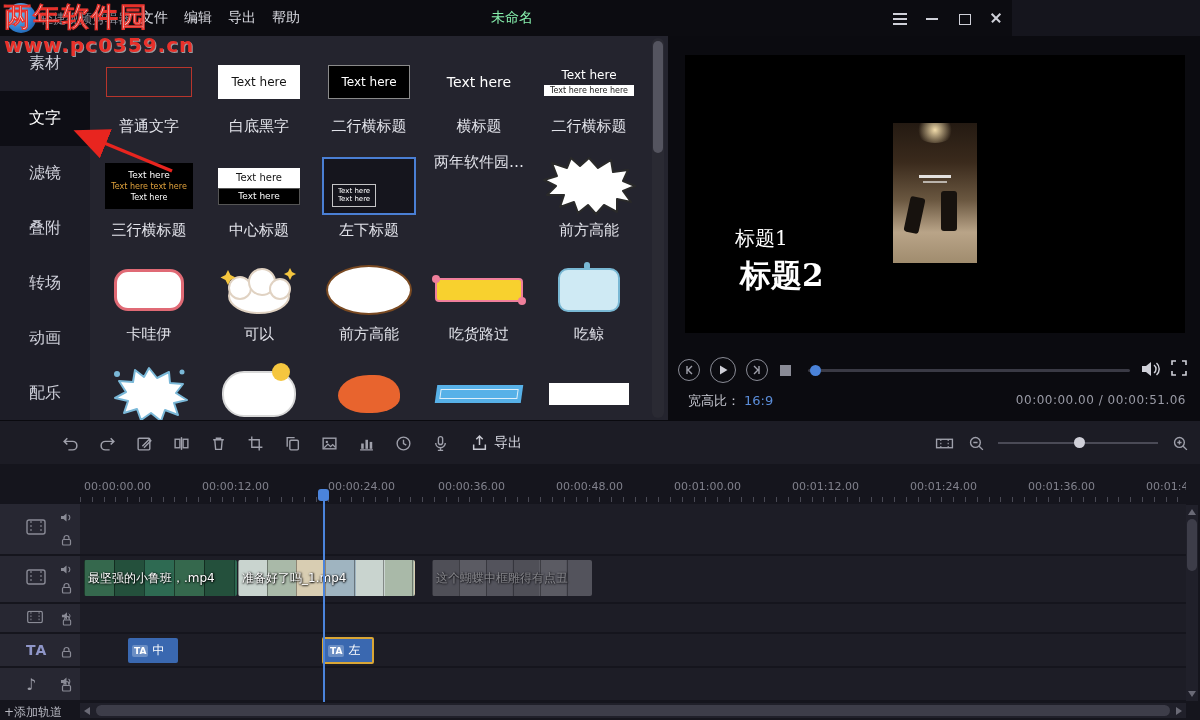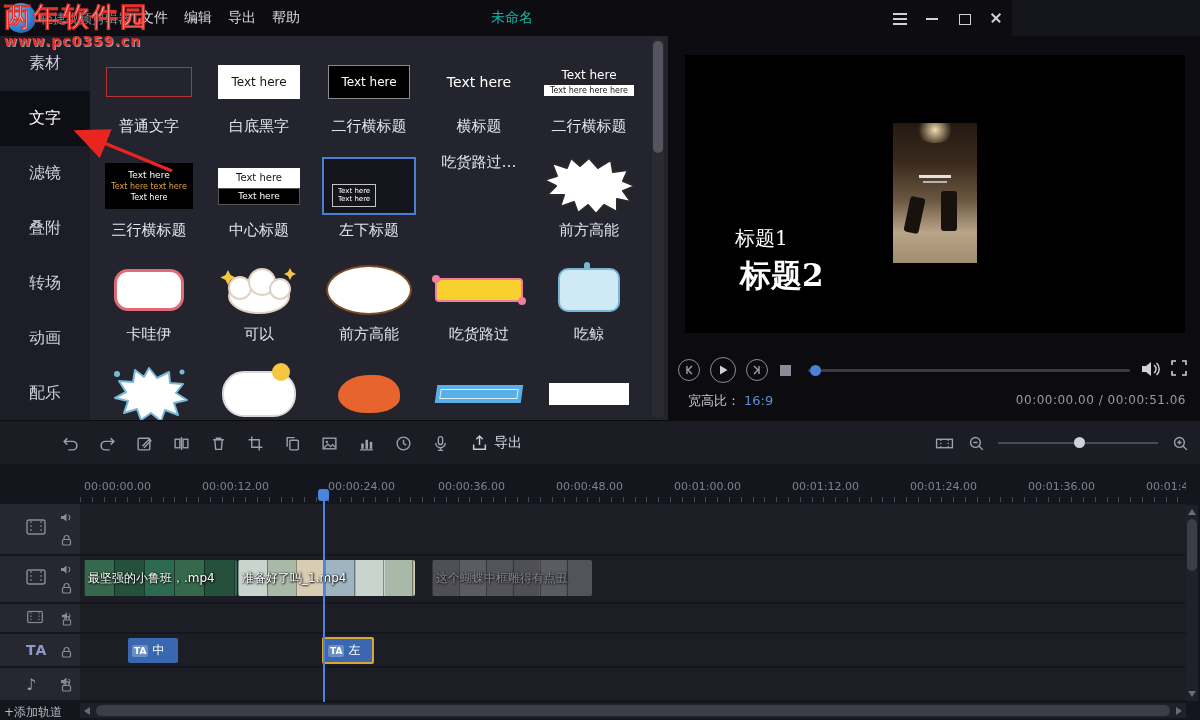--- a/index.html
+++ b/index.html
@@ -5,37 +5,37 @@
   *{margin:0;padding:0;box-sizing:border-box}
   html,body{width:1200px;height:720px;overflow:hidden;background:#101018;
     font-family:"DejaVu Sans","Liberation Sans",sans-serif;}
   .app{position:relative;width:1200px;height:720px;background:#15151d;color:#d5d6de;overflow:hidden}
 
   
   .titlebar{position:absolute;left:0;top:0;width:1012px;height:36px;background:#0c0c11;display:flex;align-items:center}
   .appname{position:absolute;left:40px;top:10px;font-size:13px;color:#8a8b96;white-space:nowrap}
   .menus{position:absolute;left:140px;top:0;height:36px;display:flex;align-items:center;gap:16px}
   .menu-item{font-size:14px;color:#d8d9e0;cursor:default}
-  .win-title{position:absolute;left:12px;right:0;top:0;height:36px;display:flex;align-items:center;justify-content:center;font-size:14px;color:#14b8a6;pointer-events:none}
+  .win-title{position:absolute;left:12px;right:0;top:0;height:36px;display:flex;align-items:center;justify-content:center;font-size:14px;color:#86efac;pointer-events:none}
   .winbtns{position:absolute;right:8px;top:0;height:36px;display:flex;align-items:center;gap:16px}
   .wb{width:16px;height:16px;position:relative;cursor:pointer}
   .wb-menu span{position:absolute;left:1px;width:14px;height:1.6px;background:#cfd0d8}
   .wb-menu span:nth-child(1){top:3px}.wb-menu span:nth-child(2){top:8px}.wb-menu span:nth-child(3){top:13px}
   .wb-min::after{content:"";position:absolute;left:2px;top:8px;width:12px;height:1.6px;background:#cfd0d8}
   .wb-max::after{content:"";position:absolute;left:3px;top:4px;width:10px;height:9px;border:1.5px solid #cfd0d8}
   .wb-close::before,.wb-close::after{content:"";position:absolute;left:2px;top:7px;width:12px;height:1.6px;background:#cfd0d8}
   .wb-close::before{transform:rotate(45deg)}.wb-close::after{transform:rotate(-45deg)}
 
   
   .logo-dot{position:absolute;left:6px;top:3px;width:30px;height:30px;border-radius:50%;
     background:radial-gradient(circle at 35% 35%,#7ec8f0 0%,#2e7fd0 55%,#1b4f90 100%);z-index:40}
   .watermark{position:absolute;left:4px;top:2px;z-index:60;pointer-events:none;line-height:1.1}
   .wm-1{font-size:27px;font-weight:normal;letter-spacing:2px;color:rgba(255,245,245,.12);
     -webkit-text-stroke:1.4px #e8302a;text-shadow:0 0 1px #fff}
-  .wm-2{font-size:14px;font-weight:bold;color:#e8302a;letter-spacing:1px;margin-top:2px;
+  .wm-2{font-size:20px;font-weight:bold;color:#e8302a;letter-spacing:1px;margin-top:2px;
     text-shadow:1px 1px 0 rgba(255,255,255,.55)}
   .arrow-overlay{position:absolute;left:40px;top:105px;z-index:55;pointer-events:none}
 
   
   .sidebar{position:absolute;left:0;top:36px;width:90px;height:384px;background:#1d1d27}
   .side-item{height:55px;display:flex;align-items:center;justify-content:center;font-size:16px;color:#cfd0da;cursor:pointer}
   .side-item.active{background:#0e0e15;color:#fff}
 
   
   .templates{position:absolute;left:90px;top:36px;width:578px;height:384px;background:#24242e;overflow:hidden}
@@ -284,21 +284,21 @@
             <div class="blk">
               <div class="t">Text here</div>
               <div class="t">Text here</div>
             </div>
           </div>
         </div>
         <div class="tpl-label">左下标题</div>
       </div>
 
       <div class="tpl">
-        <div class="tpl-label">吃货路过…</div>
+        <div class="tpl-label">两年软件园…</div>
       </div>
 
       <div class="tpl">
         <div class="tpl-prev">
           <svg width="94" height="60" viewBox="0 0 94 60">
             <polygon points="47,2 56,12 69,4 71,16 86,14 81,25 93,30 81,35 89,46 75,43 75,56 62,49 54,58 46,49 36,57 32,46 18,51 22,39 5,39 14,30 2,24 15,20 10,7 25,12 29,2 38,10" fill="#ffffff" stroke="#2a2a2a" stroke-width="2" stroke-linejoin="round"></polygon>
           </svg>
         </div>
         <div class="tpl-label">前方高能</div>
       </div>

